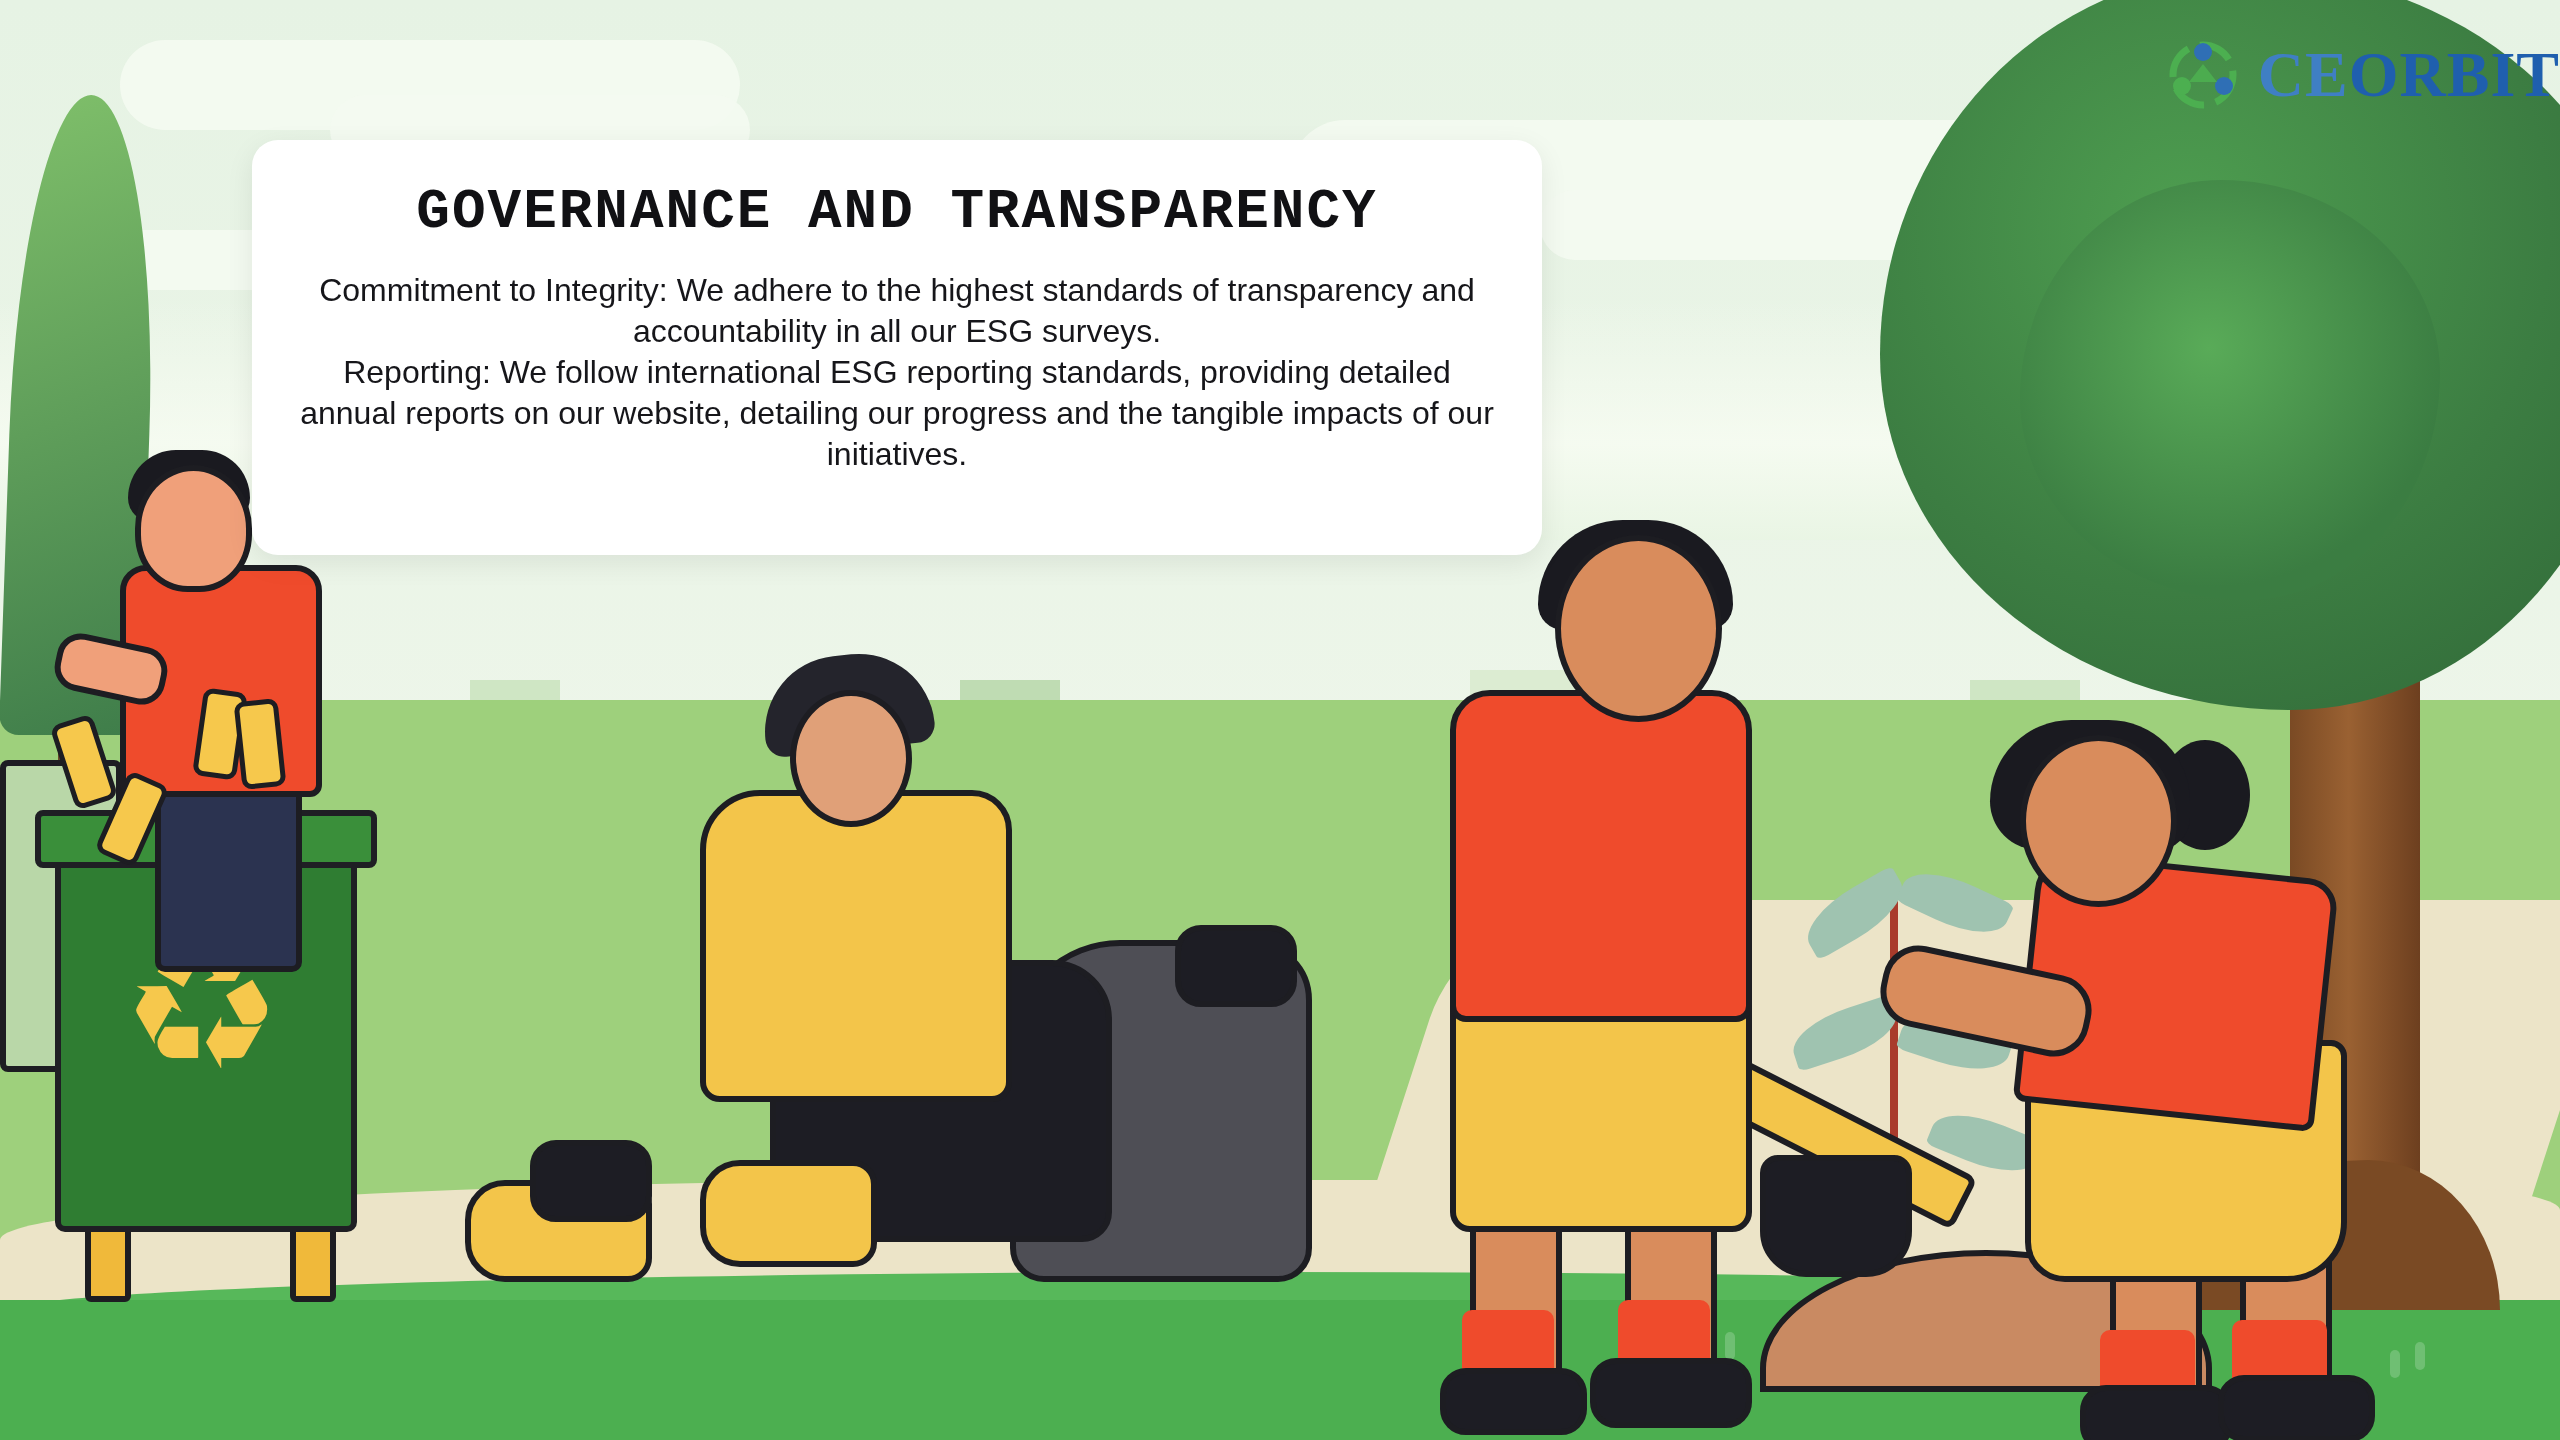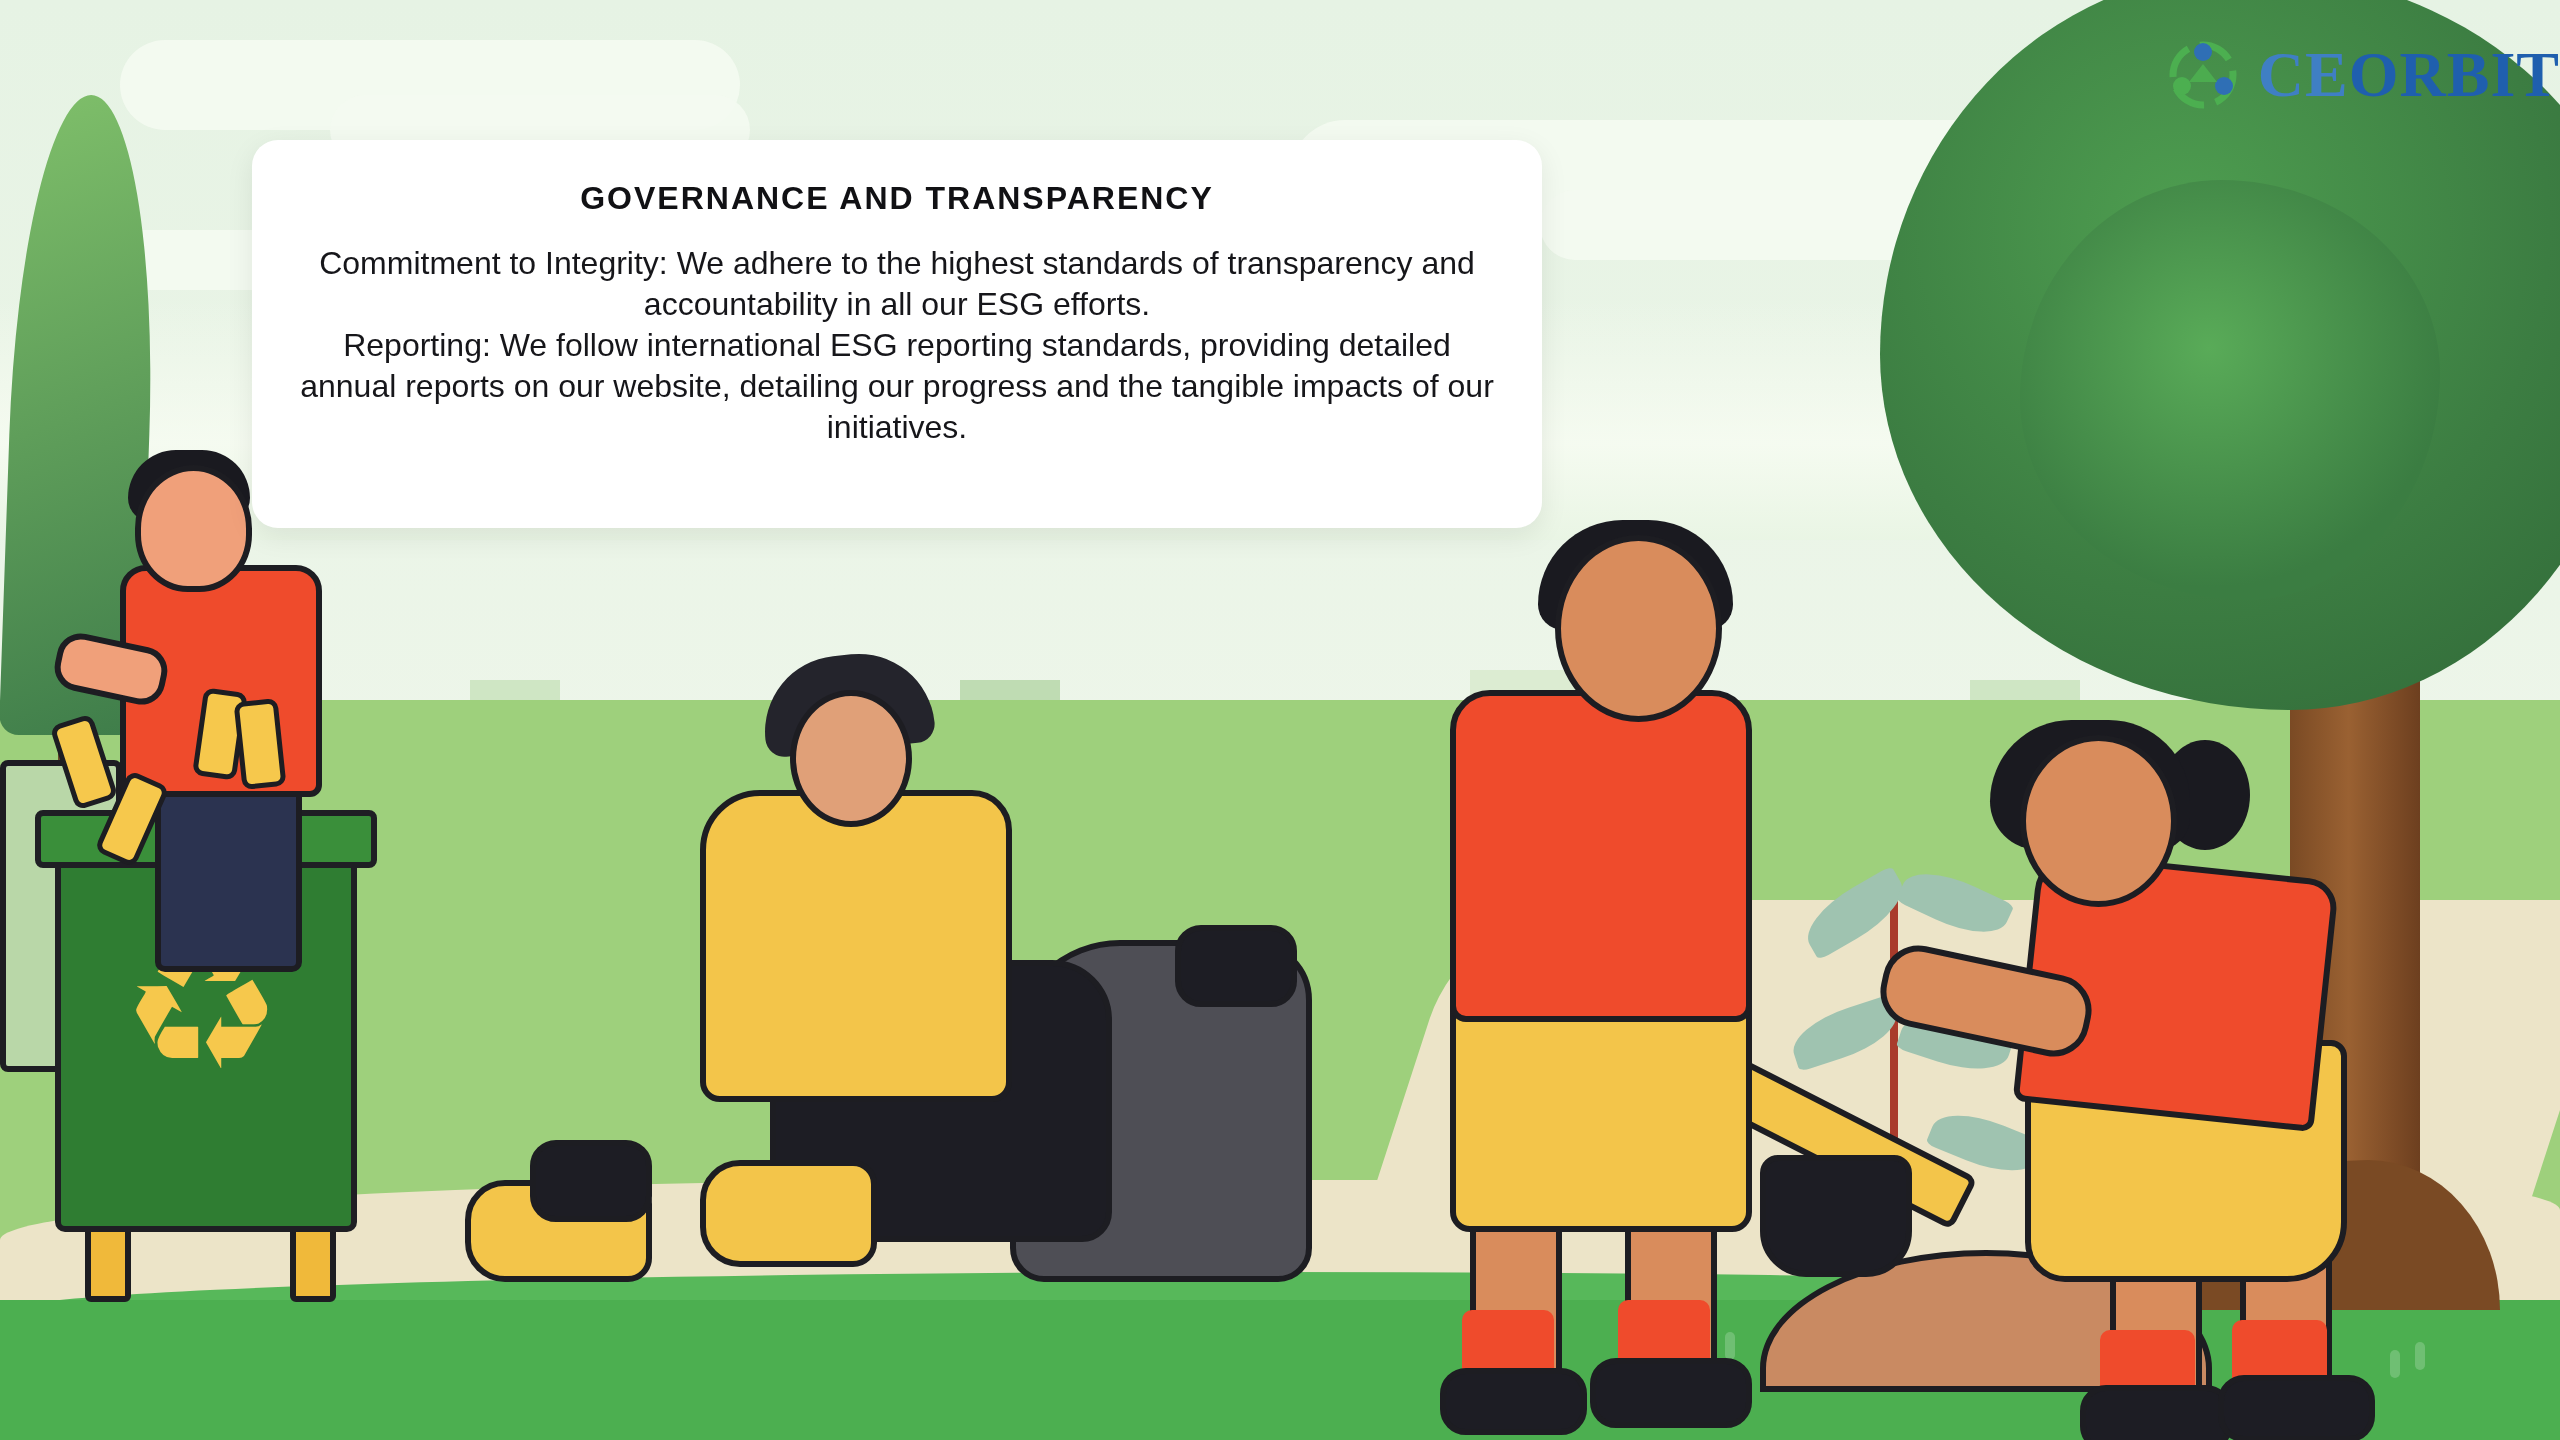--- a/index.html
+++ b/index.html
@@ -198,23 +198,23 @@
     width: 1290px;
     background: #ffffff;
     border-radius: 26px;
     padding: 26px 40px 36px 40px;
     box-sizing: border-box;
     box-shadow: 0 8px 28px rgba(0,0,0,.08);
   }
   .card h1 {
     margin: 14px 0 26px 0;
     text-align: center;
-    font-family: Liberation Sans, sans-serif;
+    font-family: Liberation Mono, monospace;
     font-weight: 800;
-    font-size: 32px;
+    font-size: 56px;
     letter-spacing: 2px;
     color: #111114;
   }
   .card p {
     margin: 0;
     text-align: center;
     font-size: 32px;
     line-height: 1.28;
     color: #16161a;
   }
@@ -365,18 +365,18 @@
         <path d="M45 34 L31 52 L59 52 Z" fill="#4caf50" opacity="0.9"></path>
       </svg>
     </div>
     <div class="logo-text">
       <span class="ce">CE</span><span class="orbit">ORBIT</span>
     </div>
   </div>
 
   <div class="card">
     <h1>GOVERNANCE AND TRANSPARENCY</h1>
-    <p>Commitment to Integrity:  We adhere to the highest standards of transparency and accountability in all our ESG efforts.</p>
+    <p>Commitment to Integrity:  We adhere to the highest standards of transparency and accountability in all our ESG surveys.</p>
     <p>Reporting: We follow international ESG reporting standards, providing detailed annual reports on our website, detailing our progress and the tangible impacts of our initiatives.</p>
     <div class="gap"></div>
   </div>
 
 </div>
 
 </body></html>

